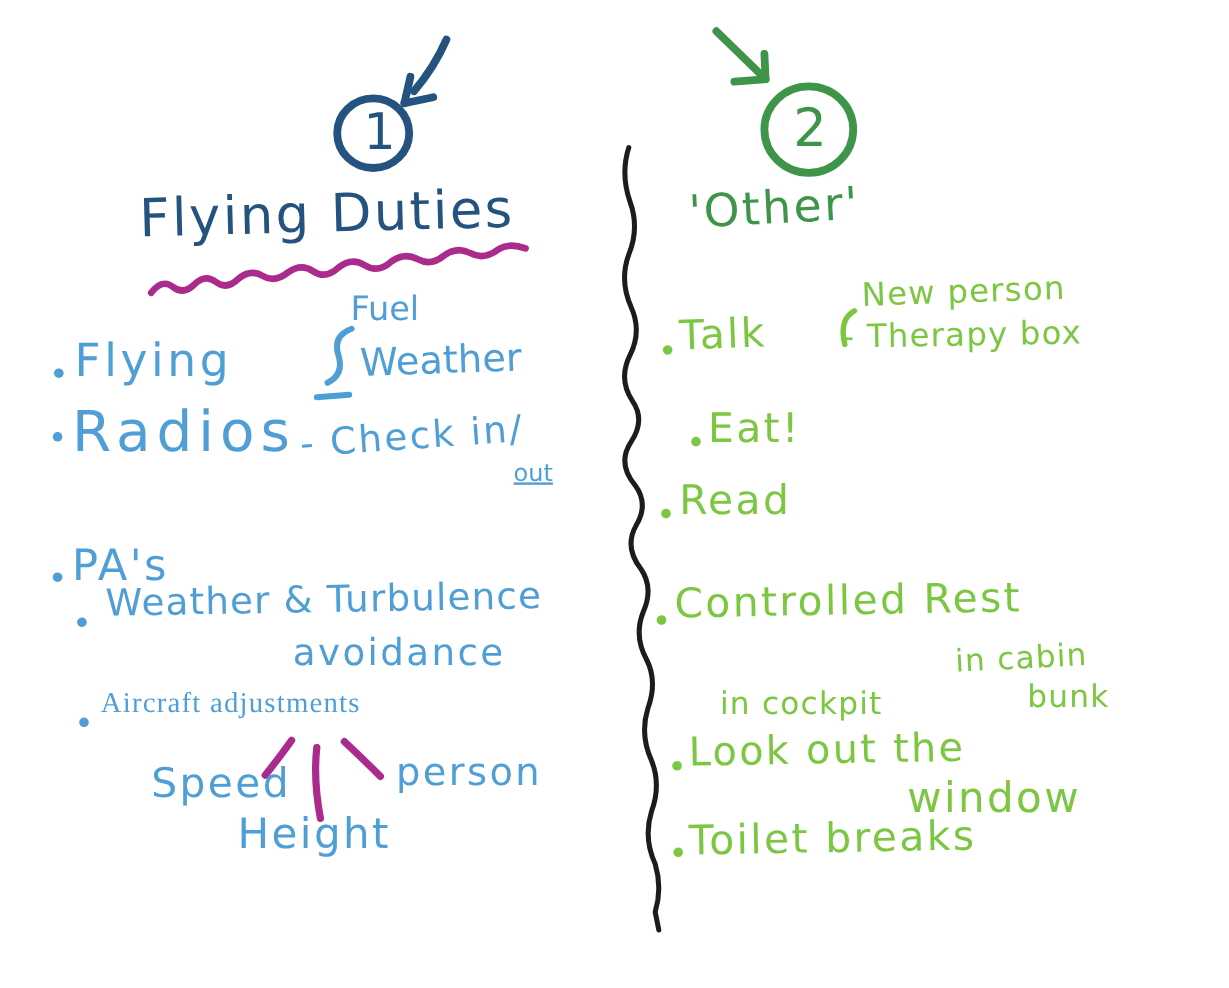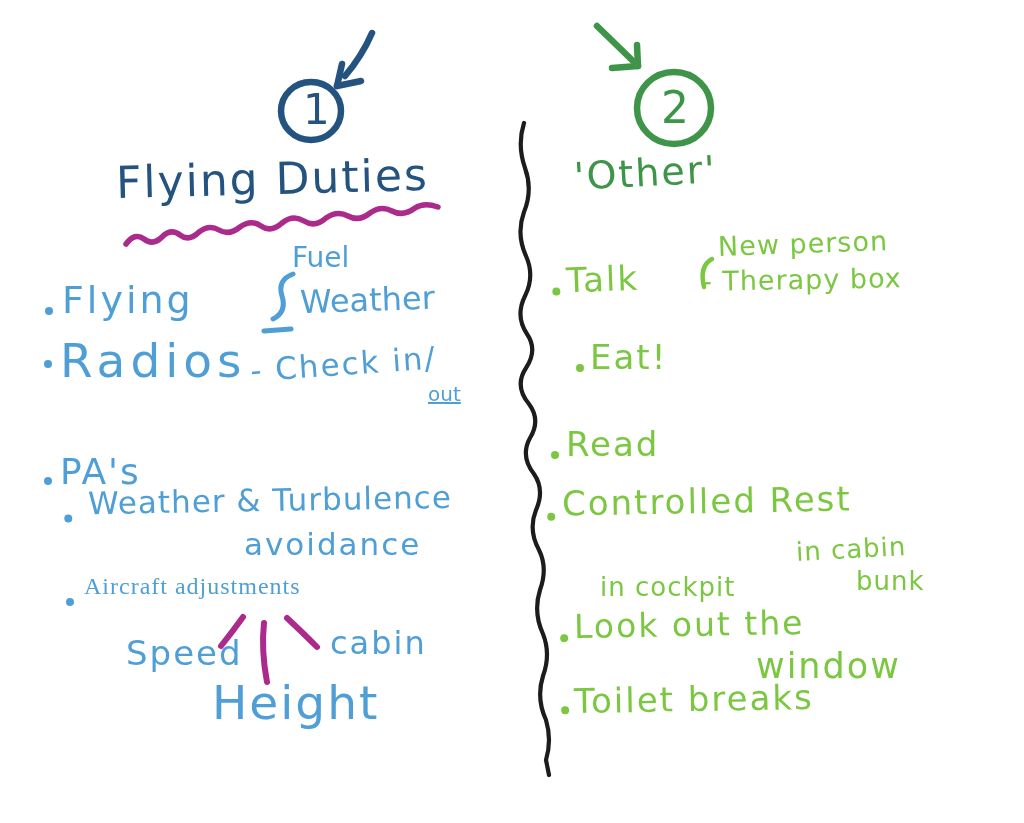--- a/index.html
+++ b/index.html
@@ -86,40 +86,40 @@
     <span>Weather &amp; Turbulence</span>
   </div>
   <div class="hw blue" style="left:196px;top:528px;font-size:31px;letter-spacing:2px;margin-left:48px;">avoidance</div>
 
   <div class="item blue" style="left:84px;top:574px;font-size:24px;letter-spacing:1px;font-family:Liberation Serif, serif;">
     <span class="dot" style="left:-18px;top:24px;"></span>
     <span>Aircraft adjustments</span>
   </div>
 
   <div class="hw blue" style="left:126px;top:636px;font-size:34px;letter-spacing:2px;">Speed</div>
-  <div class="hw blue" style="left:330px;top:627px;font-size:32px;letter-spacing:2px;">cabin</div>
-  <div class="hw blue" style="left:212px;top:678px;font-size:47px;letter-spacing:2px;">Height</div>
+  <div class="hw blue" style="left:330px;top:627px;font-size:32px;letter-spacing:2px;">person</div>
+  <div class="hw blue" style="left:198px;top:678px;font-size:35px;letter-spacing:2px;">Height</div>
 
   <div class="hw dgreen" style="left:661px;top:85px;font-size:44px;">2</div>
 
   <div class="hw dgreen" style="left:574px;top:154px;font-size:38px;letter-spacing:2px;transform:rotate(-3deg);">'Other'</div>
 
   <div class="item green" style="left:566px;top:262px;font-size:34px;letter-spacing:2px;transform:rotate(-2deg);">
     <span class="dot" style="left:-14px;top:24px;"></span>
     <span>Talk</span>
   </div>
   <div class="hw green" style="left:718px;top:230px;font-size:27px;letter-spacing:1px;transform:rotate(-2deg);">New person</div>
   <div class="hw green" style="left:702px;top:266px;font-size:27px;letter-spacing:1px;transform:rotate(-1deg);">- Therapy box</div>
 
   <div class="item green" style="left:558px;top:340px;font-size:34px;letter-spacing:2px;margin-left:32px;">
     <span class="dot" style="left:-14px;top:24px;"></span>
     <span>Eat!</span>
   </div>
 
-  <div class="item green" style="left:566px;top:427px;font-size:34px;letter-spacing:2px;text-align:right;">
+  <div class="item green" style="left:566px;top:400px;font-size:34px;letter-spacing:2px;text-align:right;">
     <span class="dot" style="left:-15px;top:24px;"></span>
     <span>Read</span>
   </div>
 
   <div class="item green" style="left:562px;top:484px;font-size:34px;letter-spacing:2px;transform:rotate(-1deg);">
     <span class="dot" style="left:-15px;top:26px;"></span>
     <span>Controlled Rest</span>
   </div>
   <div class="hw green" style="left:600px;top:546px;font-size:26px;letter-spacing:1px;margin-top:28px;">in cockpit</div>
   <div class="hw green" style="left:796px;top:536px;font-size:26px;letter-spacing:1px;transform:rotate(-3deg);">in cabin</div>

